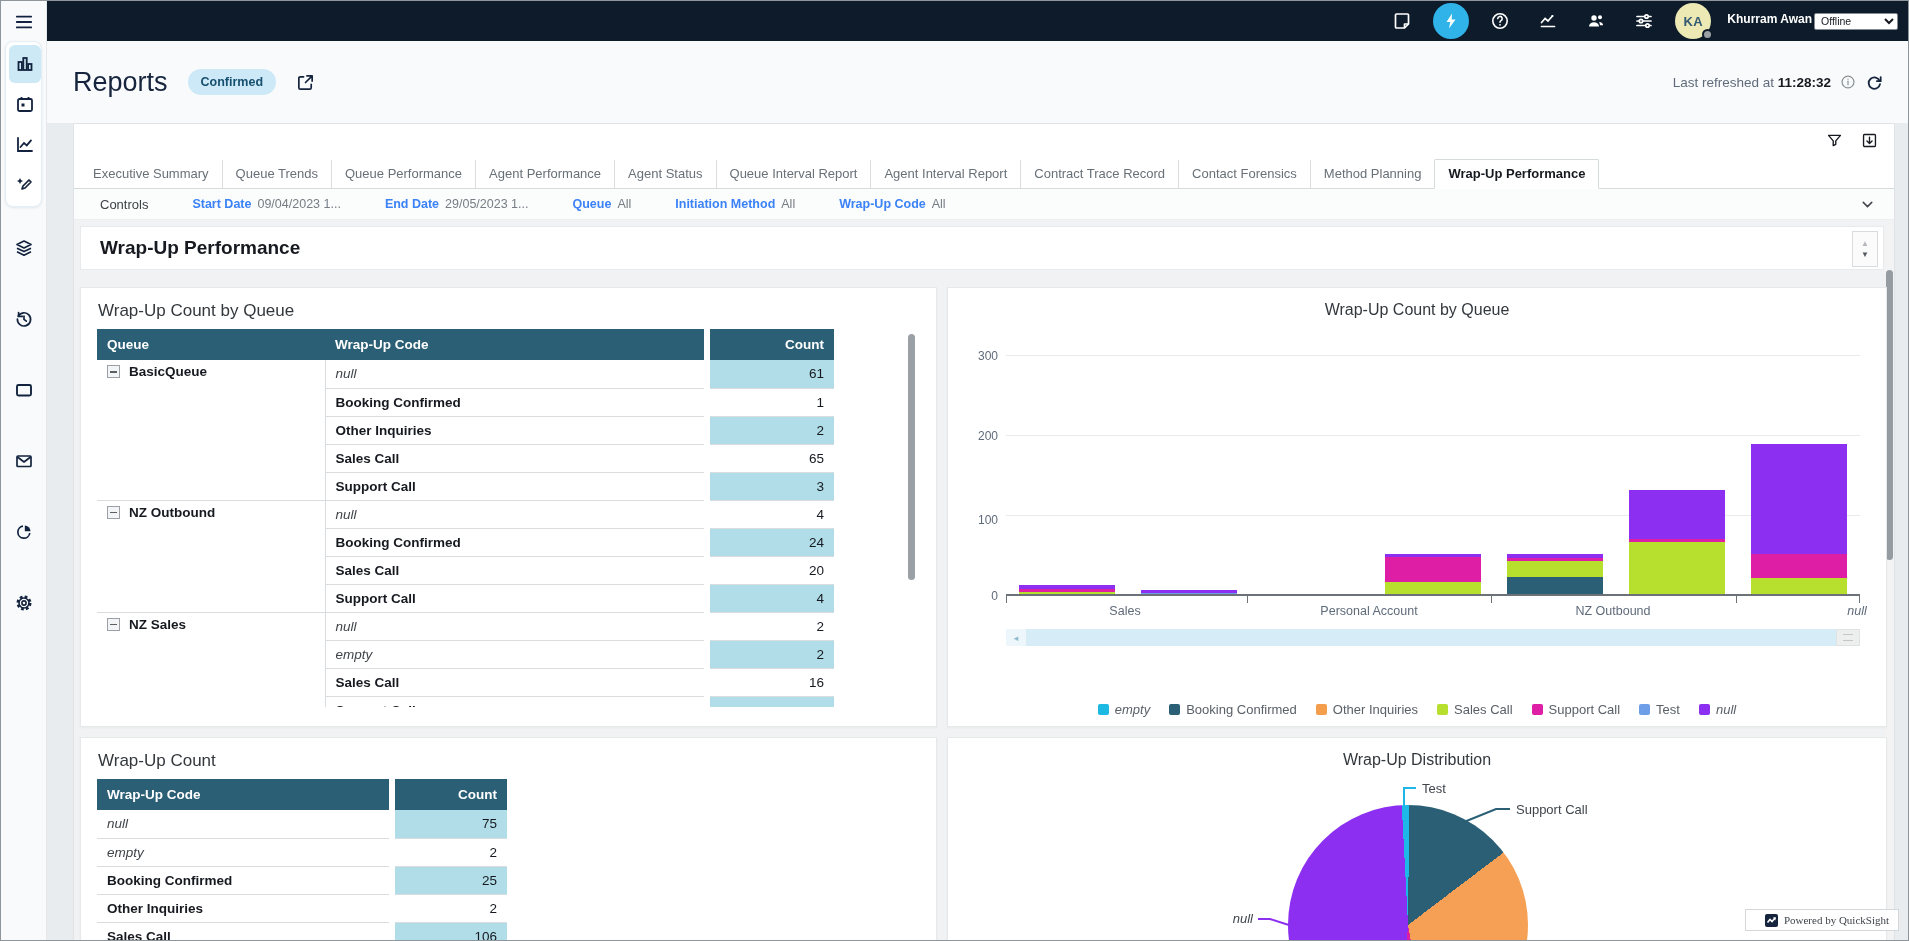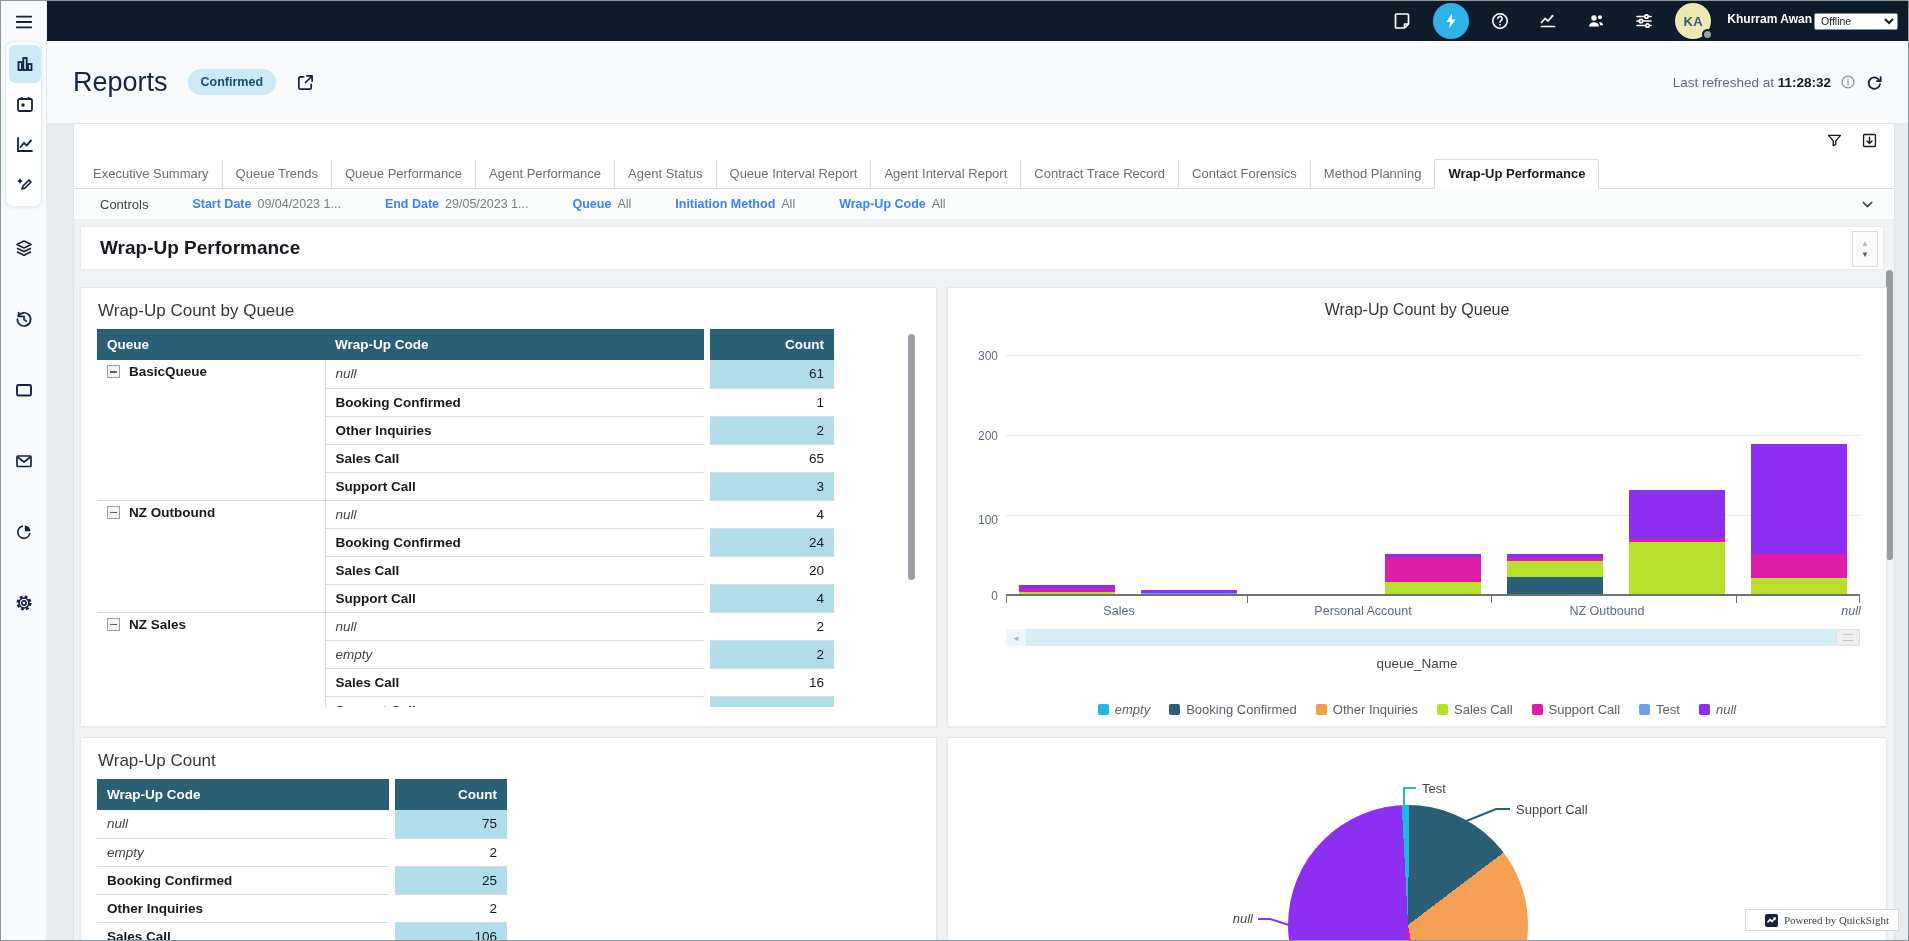--- a/index.html
+++ b/index.html
@@ -90,21 +90,21 @@
 
   
   .chart-title { text-align:center; font-size:16px; color:#33383d; padding-top:13px; }
   .plot { position:absolute; left:58px; width:854px; top:50px; height:258px; }
   .gridline { position:absolute; left:0; right:0; height:1px; background:#e8eaec; }
   .gridline.zero { height:2px; background:#6d7278; z-index:3; }
   .ytick { position:absolute; left:-40px; width:32px; text-align:right; font-size:12px; color:#5f6b7a; transform:translateY(-50%); }
   .bars { position:absolute; left:0; right:0; top:0; bottom:0; display:flex; align-items:flex-end; justify-content:space-around; z-index:2; }
   .bar { width:96px; display:flex; flex-direction:column-reverse; cursor:pointer; }
   .axis-tick { position:absolute; top:100%; width:1px; height:7px; background:#6d7278; }
-  .xlabels { position:absolute; left:52px; width:854px; top:316px; height:16px; }
+  .xlabels { position:absolute; left:58px; width:854px; top:316px; height:16px; }
   .xlabel { position:absolute; transform:translateX(-50%); font-size:12.5px; color:#5f6b7a; white-space:nowrap; }
   .xlabel.it { font-style:italic; }
   .scrollband { position:absolute; left:58px; width:854px; top:341px; height:17px; background:#d6ecf7; border-radius:2px; }
   .sb-left { position:absolute; left:0; top:0; bottom:0; width:20px; background:rgba(255,255,255,.55); border-radius:2px 0 0 2px; display:flex; align-items:center; justify-content:center; color:#8fb9cd; font-size:9px; cursor:ew-resize; }
   .sb-right { position:absolute; right:0; top:0; bottom:0; width:24px; background:#edefef; border:1px solid #e0e3e4; display:flex; align-items:center; justify-content:center; cursor:ew-resize; }
   .sb-grip { width:10px; height:7px; border-top:1.5px solid #c2c6c9; border-bottom:1.5px solid #c2c6c9; }
   .axis-name { position:absolute; left:0; right:0; top:368px; text-align:center; font-size:13.5px; color:#3f454b; }
   .legend { position:absolute; left:0; right:0; bottom:9px; display:flex; justify-content:center; gap:19px; }
   .legend-item { display:flex; align-items:center; gap:6px; font-size:13px; color:#5a6068; cursor:pointer; }
   .legend-swatch { width:11px; height:11px; border-radius:2px; }
@@ -486,21 +486,20 @@
             <span class="xlabel" style="left: 363px;">Personal Account</span>
             <span class="xlabel" style="left: 607px;">NZ Outbound</span>
             <span class="xlabel it" style="left: 851px;">null</span>
           </div>
         <div class="scrollband">
           <span class="sb-left">◂</span>
           <span class="sb-right">
               <span class="sb-grip"></span>
             </span>
         </div>
-        <div class="axis-name">queue_Name</div>
         <div class="legend" id="bar-legend">
             <span class="legend-item it">
               <span class="legend-swatch" style="background: rgb(28, 185, 227);"></span>
               <span class="legend-label">empty</span>
             </span>
             <span class="legend-item">
               <span class="legend-swatch" style="background: rgb(43, 95, 117);"></span>
               <span class="legend-label">Booking Confirmed</span>
             </span>
             <span class="legend-item">
@@ -560,20 +559,21 @@
                 <tr>
                   <td class="codecell">Sales Call</td>
                   <td class="num hl">106</td>
                 </tr>
               </tbody>
           </table>
         </div>
       </div>
 
       <div class="panel" id="panel-pie">
+        <div class="chart-title">Wrap-Up Distribution</div>
         <div class="pie" id="pie-circle" style="background: conic-gradient(from -3deg, rgb(29, 184, 232) 0deg, rgb(29, 184, 232) 3.6deg, rgb(43, 95, 117) 3.6deg, rgb(43, 95, 117) 55.8deg, rgb(245, 160, 84) 55.8deg, rgb(245, 160, 84) 172.8deg, rgb(221, 31, 164) 172.8deg, rgb(221, 31, 164) 187.2deg, rgb(140, 47, 240) 187.2deg, rgb(140, 47, 240) 360deg);"></div>
         <svg class="pie-overlay">
           <polyline points="456,70 456,50 468,50" fill="none" stroke="#1db8e8" stroke-width="2"></polyline>
           <text x="474" y="55">Test</text>
           <polyline points="516,84 548,71 562,71" fill="none" stroke="#2b5f75" stroke-width="2"></polyline>
           <text x="568" y="76">Support Call</text>
           <polyline points="344,188 322,181 310,181" fill="none" stroke="#8c2ff0" stroke-width="2"></polyline>
           <text x="305" y="185" text-anchor="end" class="it">null</text>
         </svg>
       </div>

